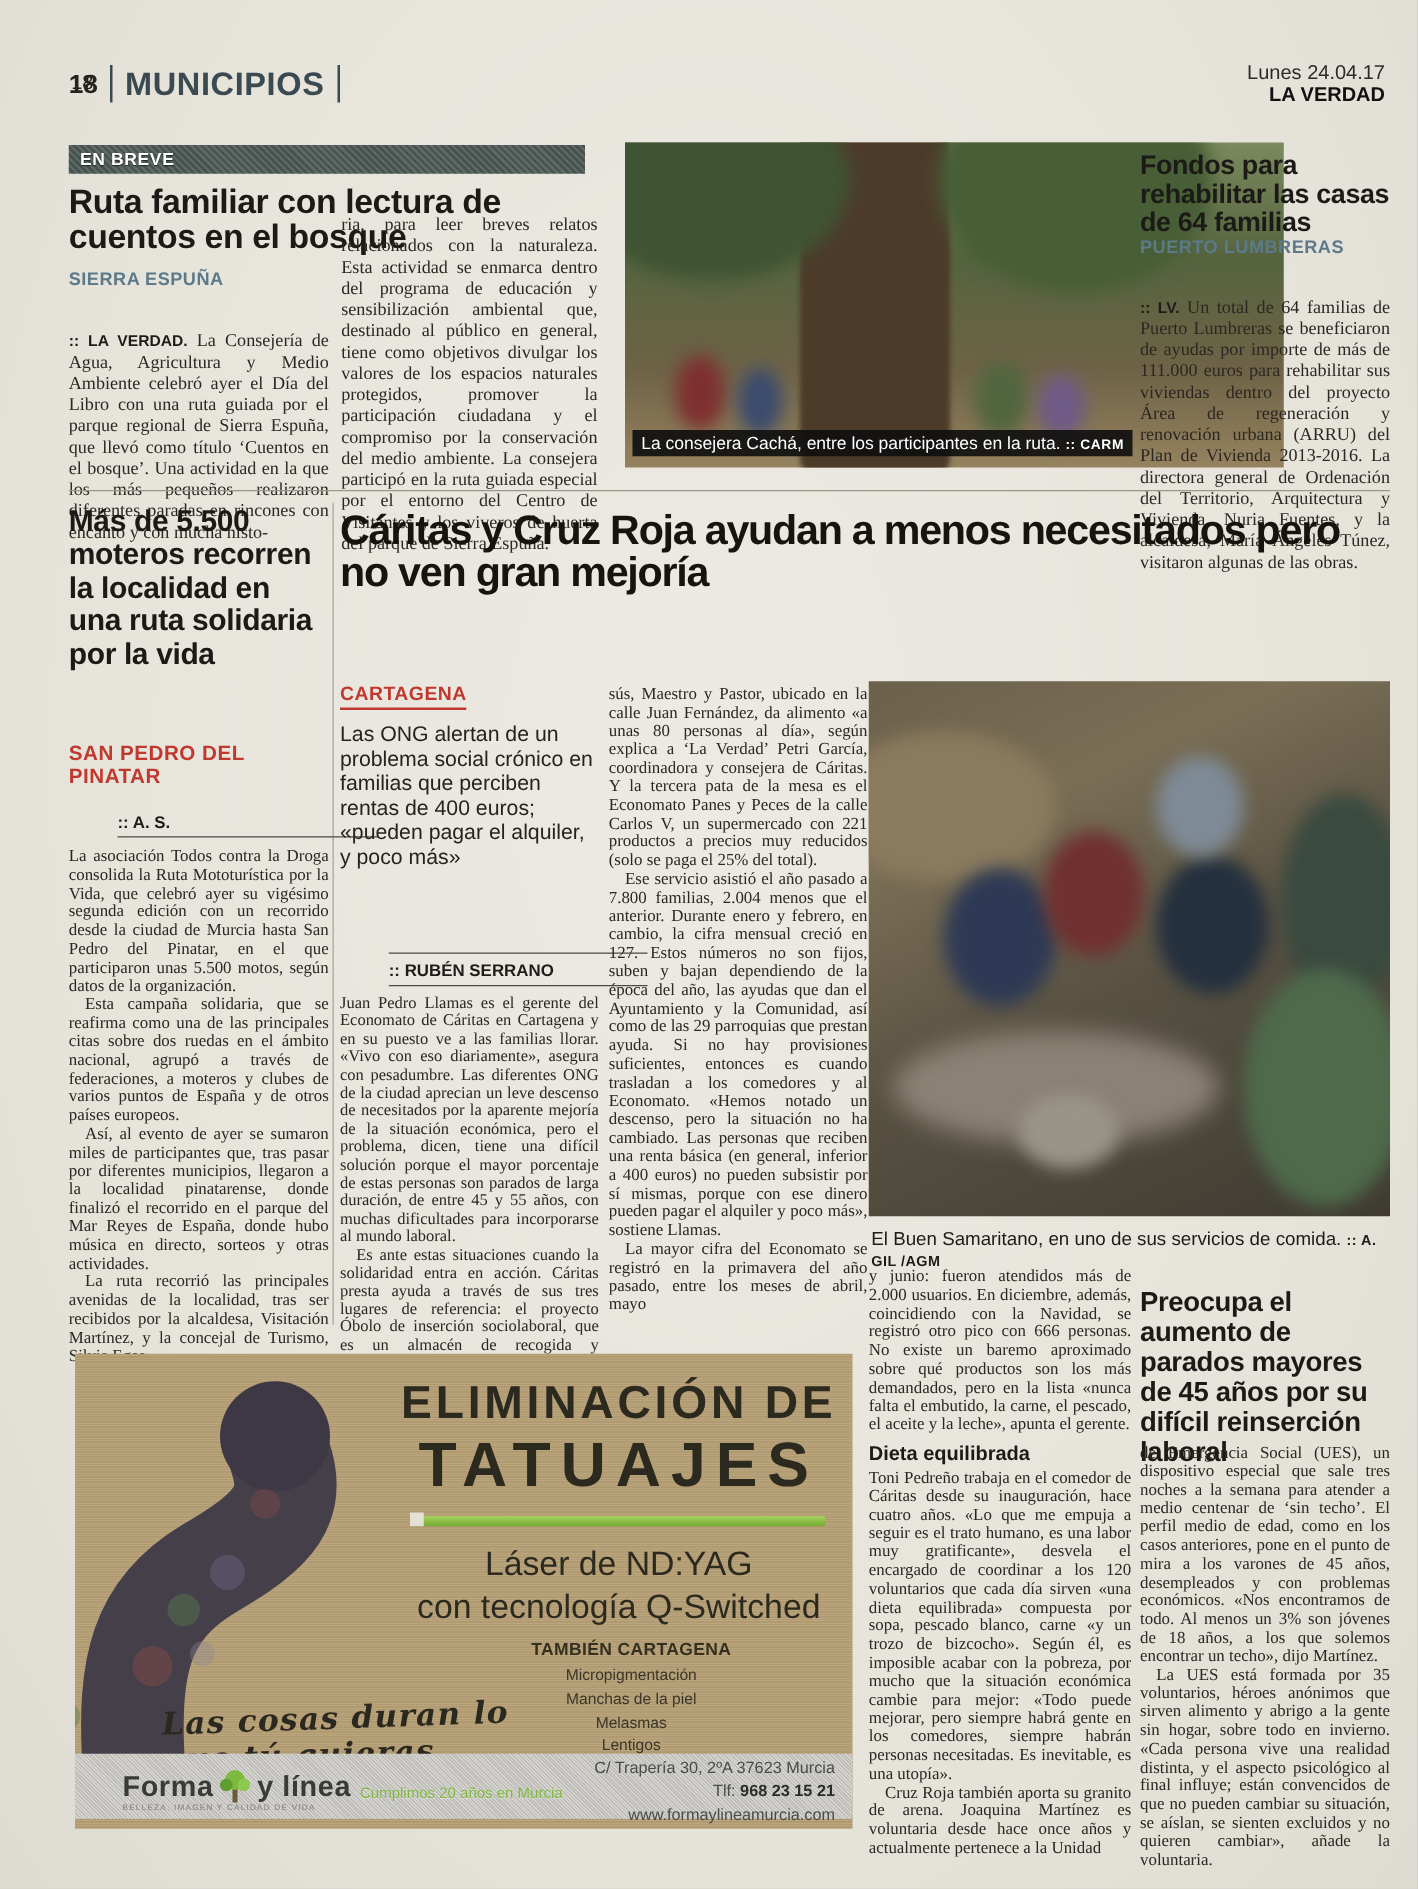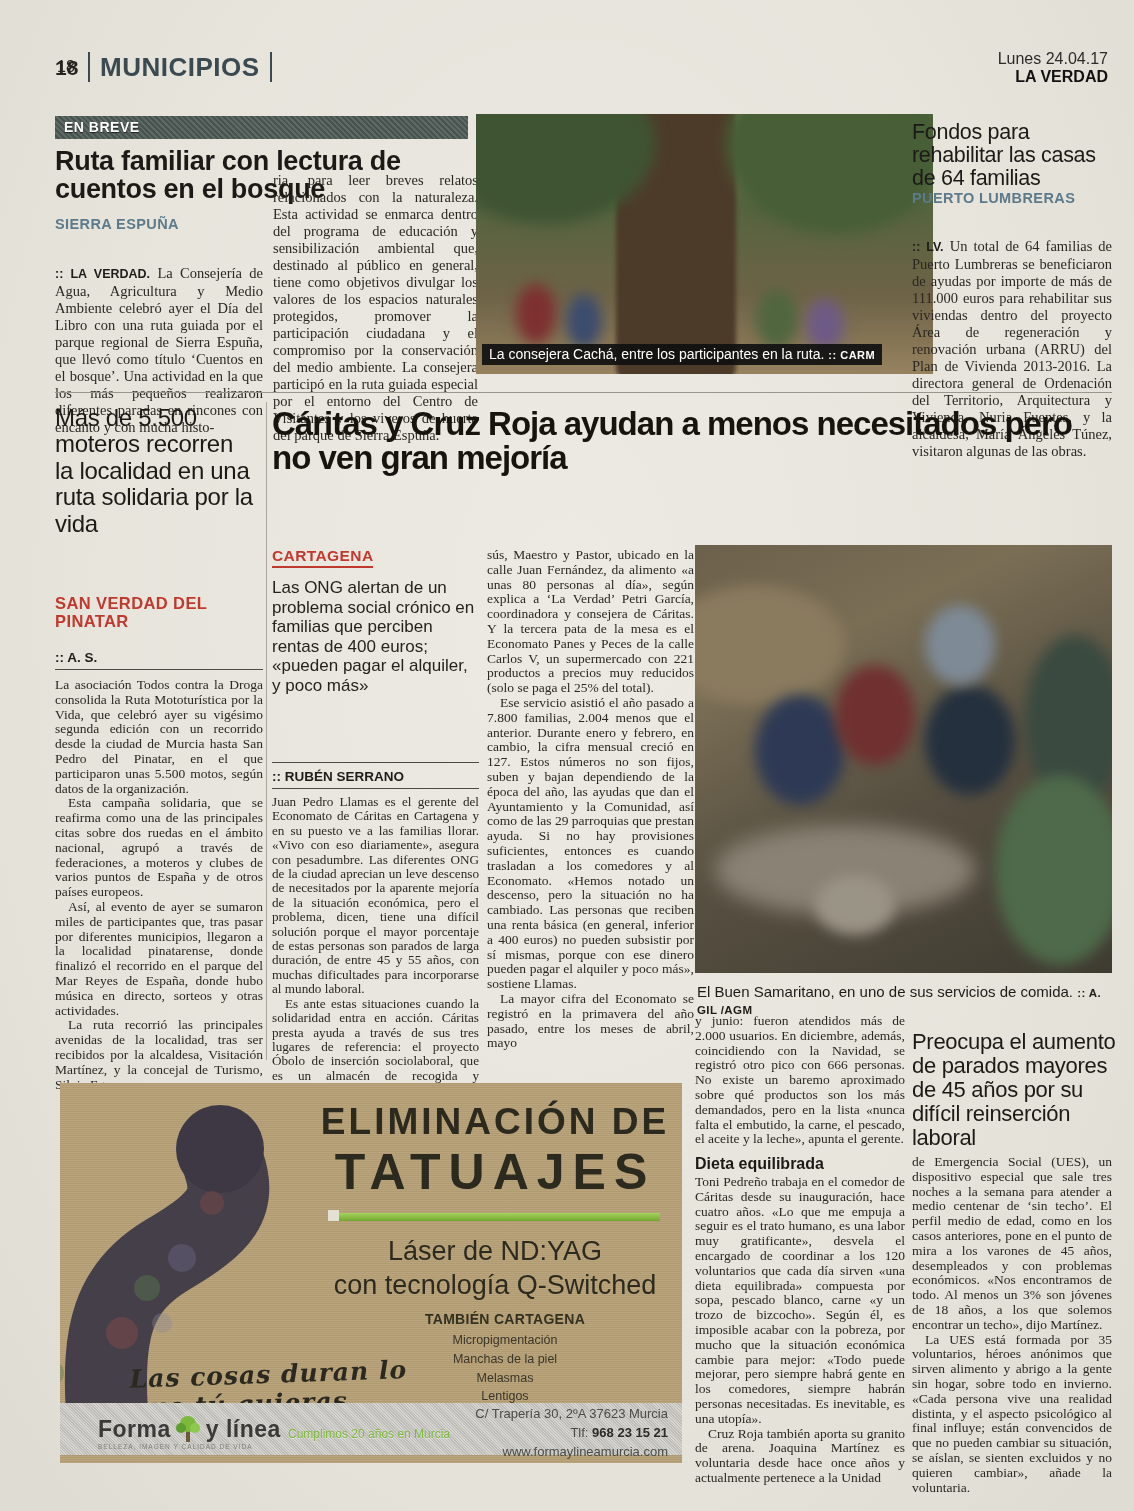--- a/index.html
+++ b/index.html
@@ -31,29 +31,29 @@
   .byline-inline{font-family:"Liberation Sans",sans-serif;font-size:12.5px;font-weight:800;color:#1e1c1a;}
   
   .photo{overflow:hidden;}
   .photo .blob{position:absolute;border-radius:50%;filter:blur(7px);}
   .photo-cap{position:absolute;left:6px;bottom:9px;background:rgba(16,16,16,.92);color:#fff;
     font-size:14px;padding:2px 7px 3px;white-space:nowrap;}
   .photo-cap .credit{font-size:11px;font-weight:800;letter-spacing:.5px;}
   .caption-line{font-size:15px;color:#1d1b18;}
   .caption-line .credit{font-size:11.5px;font-weight:800;letter-spacing:.4px;}
   
-  .h-fondos,.h-moteros,.h-parados{font-weight:400;color:#1c1a17;letter-spacing:-.3px;}
+  .h-fondos,.h-moteros,.h-parados{font-weight:700;color:#1c1a17;letter-spacing:-.3px;}
   .h-fondos{font-size:21.5px;line-height:1.07;}
   .h-moteros{font-size:24px;line-height:1.1;}
   .h-parados{font-size:22px;line-height:1.09;}
   .h-main{font-size:33px;line-height:1.02;font-weight:800;letter-spacing:-1px;color:#17140f;}
   .rule-h{border-top:1px solid #9a968c;}
   .rule-v{border-left:1px solid #aaa49a;}
   .byline-block{font-size:13.5px;font-weight:800;color:#1e1c1a;
-    border-bottom:1px solid #4c4a45;padding-bottom:4px;}
+    border-bottom:1px solid #4c4a45;padding-bottom:4px;margin-left:39px;}
   .lead{font-size:17px;line-height:19.5px;color:#26231e;}
   .subhead{font-size:16px;font-weight:800;color:#1c1a17;}
   
   .ad{background:#b7a076;
     background-image:repeating-linear-gradient(0deg,rgba(255,255,255,.05) 0 1px,rgba(0,0,0,.04) 1px 2px);
     overflow:hidden;}
   .ad-title1{font-size:37px;font-weight:700;letter-spacing:3px;color:#2c2a1f;text-align:center;}
   .ad-title2{font-size:50px;font-weight:700;letter-spacing:8px;color:#2c2a1f;text-align:center;}
   .ad-bar{height:8px;background:linear-gradient(180deg,#a4d45e,#74a82f);position:relative;}
   .ad-bar::before{content:"";position:absolute;left:-2px;top:-3px;width:11px;height:11px;background:#e4e0d4;}
@@ -90,22 +90,22 @@
   <div class="abs kicker" style="left:55px;top:216px;">SIERRA ESPUÑA</div>
 
   <div class="abs serif" style="left:55px;top:240px;width:208px;">
     <p><span class="byline-inline">:: LA VERDAD.</span>
        <span>La Consejería de Agua, Agricultura y Medio Ambiente celebró ayer el Día del Libro con una ruta guiada por el parque regional de Sierra Espuña, que llevó como título ‘Cuentos en el bosque’. Una actividad en la que los más pequeños realizaron diferentes paradas en rincones con encanto y con mucha histo-</span></p>
   </div>
   <div class="abs serif" style="left:273px;top:147px;width:205px;">
     <p>ria, para leer breves relatos relacionados con la naturaleza. Esta actividad se enmarca dentro del programa de educación y sensibilización ambiental que, destinado al público en general, tiene como objetivos divulgar los valores de los espacios naturales protegidos, promover la participación ciudadana y el compromiso por la conservación del medio ambiente. La consejera participó en la ruta guiada especial por el entorno del Centro de Visitantes y los viveros de huerta del parque de Sierra Espuña.</p>
   </div>
 
-  <div class="abs photo" style="left:476px;top:114px;width:457px;height:260px;
-       background:linear-gradient(180deg,#7c8a5e 0%,#55643f 35%,#6e6347 70%,#96825f 100%);">
+  <div class="abs photo" style="left:500px;top:114px;width:507px;height:260px;
+       background:linear-gradient(180deg,#7c8a5e 0%,#55643f 35%,#6e6347 70%,#96825f 100%);padding-left:20px;">
     <div class="blob" style="left:140px;top:-30px;width:120px;height:300px;background:#4d3b2a;border-radius:18px;filter:blur(2px);"></div>
     <div class="blob" style="left:-40px;top:-50px;width:220px;height:160px;background:#3f5433;"></div>
     <div class="blob" style="left:250px;top:-60px;width:220px;height:180px;background:#475e36;"></div>
     <div class="blob" style="left:40px;top:170px;width:40px;height:60px;background:#7e3030;"></div>
     <div class="blob" style="left:90px;top:180px;width:36px;height:55px;background:#3c4c6e;"></div>
     <div class="blob" style="left:280px;top:175px;width:42px;height:60px;background:#50663f;"></div>
     <div class="blob" style="left:330px;top:185px;width:38px;height:52px;background:#6e5a86;"></div>
     <div class="photo-cap">
       <span>La consejera Cachá, entre los participantes en la ruta.</span>
       <span class="credit">:: CARM</span>
@@ -116,21 +116,21 @@
   <div class="abs kicker" style="left:912px;top:190px;">PUERTO LUMBRERAS</div>
   <div class="abs serif" style="left:912px;top:213px;width:200px;">
     <p><span class="byline-inline">:: LV.</span>
        <span>Un total de 64 familias de Puerto Lumbreras se beneficiaron de ayudas por importe de más de 111.000 euros para rehabilitar sus viviendas dentro del proyecto Área de regeneración y renovación urbana (ARRU) del Plan de Vivienda 2013-2016. La directora general de Ordenación del Territorio, Arquitectura y Vivienda, Nuria Fuentes, y la alcaldesa, María Ángeles Túnez, visitaron algunas de las obras.</span></p>
   </div>
 
   <div class="abs rule-h" style="left:55px;top:392px;width:1057px;"></div>
   <div class="abs rule-v" style="left:266px;top:402px;height:658px;"></div>
 
   <div class="abs h-moteros" style="left:55px;top:405px;width:200px;">Más de 5.500 moteros recorren la localidad en una ruta solidaria por la vida</div>
-  <div class="abs kicker red" style="left:55px;top:594px;width:190px;">SAN VERDAD DEL PINATAR</div>
+  <div class="abs kicker red" style="left:55px;top:594px;width:190px;">SAN PEDRO DEL PINATAR</div>
   <div class="abs byline-block" style="left:55px;top:650px;width:208px;">:: A. S.</div>
   <div class="abs serif2" style="left:55px;top:678px;width:208px;">
     <p>La asociación Todos contra la Droga consolida la Ruta Mototurística por la Vida, que celebró ayer su vigésimo segunda edición con un recorrido desde la ciudad de Murcia hasta San Pedro del Pinatar, en el que participaron unas 5.500 motos, según datos de la organización.</p>
     <p class="indent">Esta campaña solidaria, que se reafirma como una de las principales citas sobre dos ruedas en el ámbito nacional, agrupó a través de federaciones, a moteros y clubes de varios puntos de España y de otros países europeos.</p>
     <p class="indent">Así, al evento de ayer se sumaron miles de participantes que, tras pasar por diferentes municipios, llegaron a la localidad pinatarense, donde finalizó el recorrido en el parque del Mar Reyes de España, donde hubo música en directo, sorteos y otras actividades.</p>
     <p class="indent">La ruta recorrió las principales avenidas de la localidad, tras ser recibidos por la alcaldesa, Visitación Martínez, y la concejal de Turismo, Silvia Egea.</p>
   </div>
 
   <div class="abs h-main" style="left:272px;top:407px;width:815px;">Cáritas y Cruz Roja ayudan a menos necesitados pero no ven gran mejoría</div>
 

